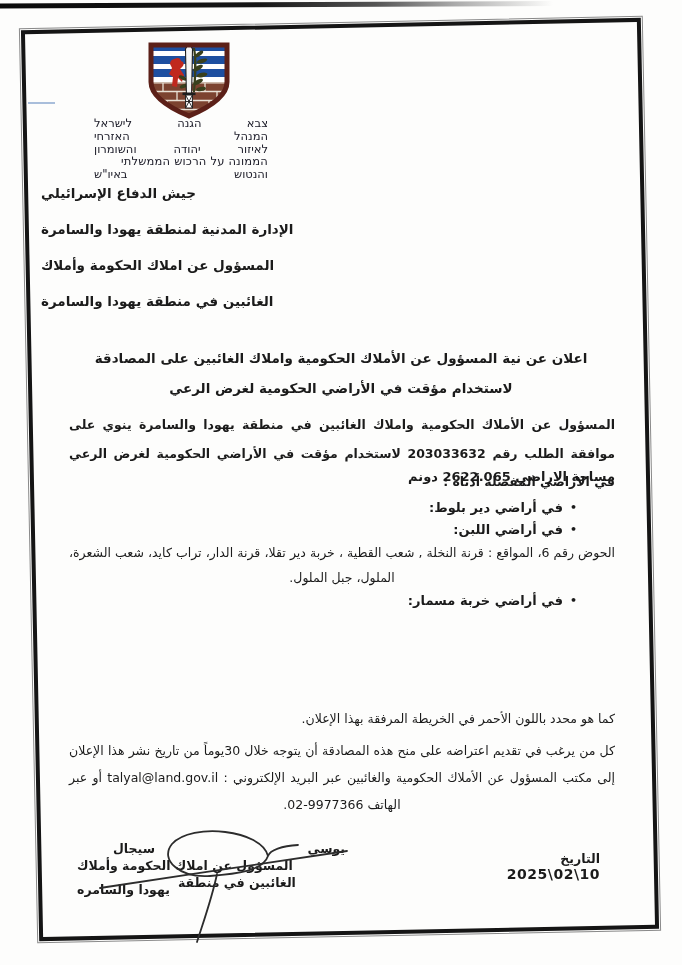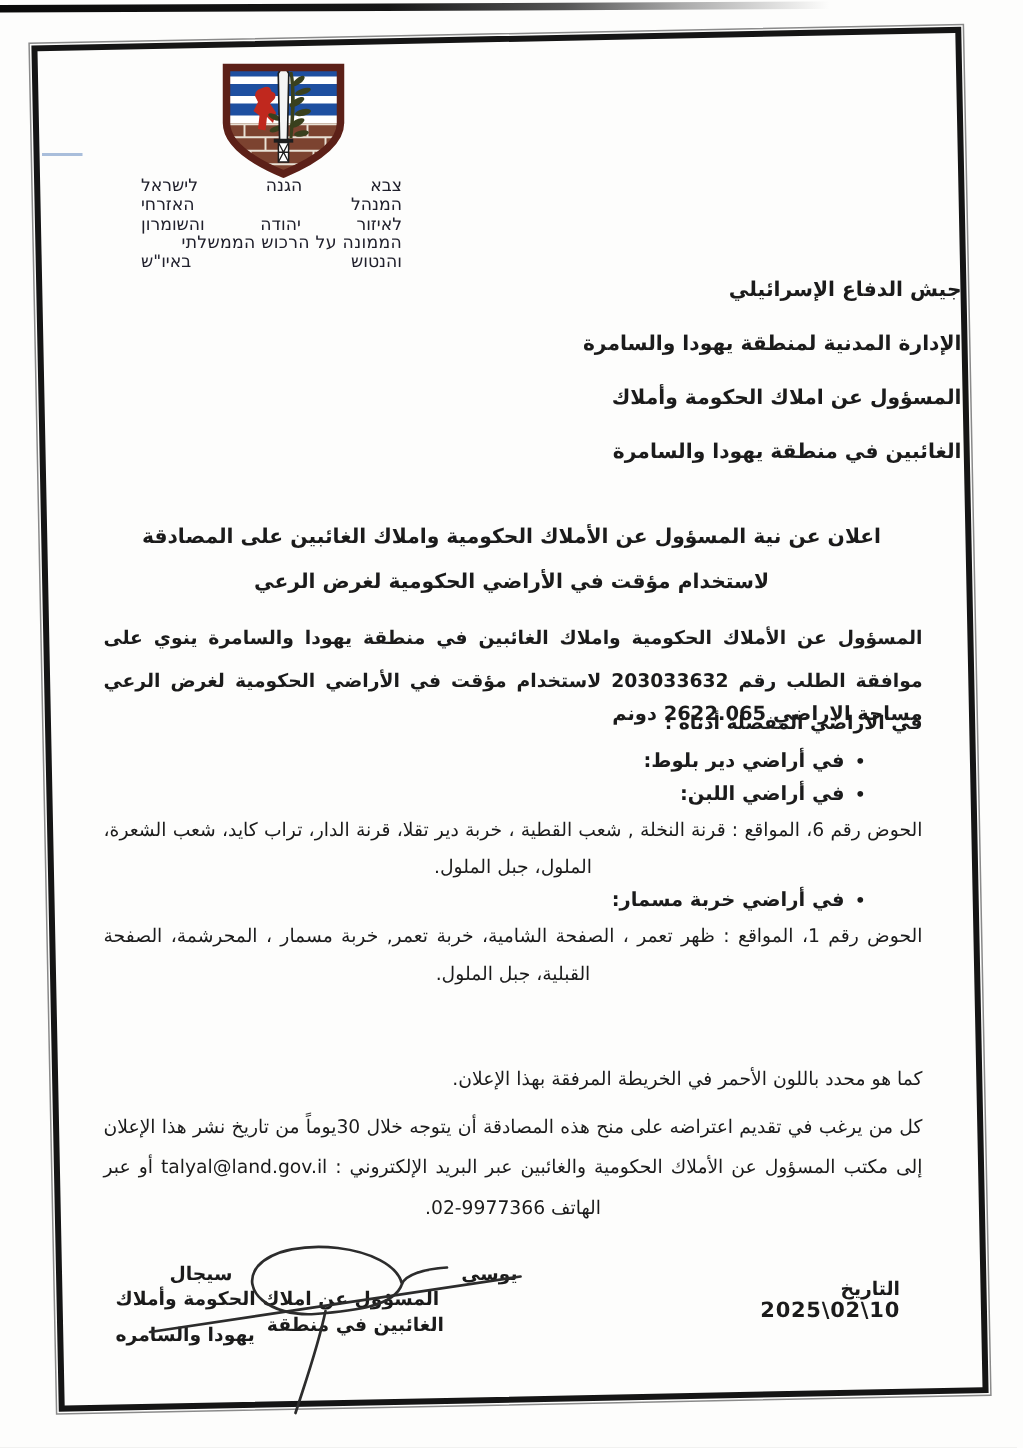--- a/index.html
+++ b/index.html
@@ -19,21 +19,21 @@
     transform:rotate(-1.15deg);}
   
   .emblem{position:absolute;left:143px;top:40px;width:92px;height:80px;}
   
   .hebrew{position:absolute;left:94px;top:117px;width:174px;direction:rtl;
     font-size:11.5px;line-height:12.8px;color:#20202c;font-weight:500;}
   .h-row{display:flex;justify-content:space-between;}
   .h-row.tight{justify-content:flex-start;letter-spacing:.2px;}
   
   .ar-heads{position:absolute;left:41px;top:183px;width:600px;direction:rtl;
-    text-align:right;font-weight:bold;font-size:13.5px;line-height:21px;}
+    text-align:left;font-weight:bold;font-size:13.5px;line-height:21px;}
   .ar-heads .line{margin-bottom:15px;}
   
   .doc-title{position:absolute;left:41px;top:343px;width:600px;direction:rtl;
     text-align:center;font-weight:bold;font-size:13.5px;line-height:30px;}
   .doc-title .t{text-decoration-thickness:1.4px;text-underline-offset:4px;}
   
   .intro{position:absolute;right:67px;top:411px;width:546px;margin:0;direction:rtl;
     text-align:justify;text-align-last:right;font-size:12.5px;font-weight:bold;line-height:28.5px;}
   .area-line{position:absolute;right:67px;top:469px;width:546px;direction:rtl;
     text-align:right;font-size:13px;font-weight:bold;}
@@ -167,21 +167,20 @@
         <span class="bullet">•</span>
         <span>في أراضي اللبن:</span>
       </div>
       <div class="p-details">الحوض رقم 6، المواقع : قرنة النخلة , شعب القطية ، خربة دير تقلا، قرنة الدار، تراب كايد، شعب الشعرة، الملول، جبل الملول.</div>
     </div>
     <div class="parcel">
       <div class="p-head">
         <span class="bullet">•</span>
         <span>في أراضي خربة مسمار:</span>
       </div>
-      <div class="p-details">الحوض رقم 1، المواقع : ظهر تعمر ، الصفحة الشامية، خربة تعمر, خربة مسمار ، المحرشمة، الصفحة القبلية، جبل الملول.</div>
     </div>
   </div>
 
   <div class="map-note">كما هو محدد باللون الأحمر في الخريطة المرفقة بهذا الإعلان.</div>
 
   <p class="objection"><span>كل من يرغب في تقديم اعتراضه على منح هذه المصادقة أن يتوجه خلال </span><span>30</span><span>يوماً من تاريخ نشر هذا الإعلان إلى مكتب المسؤول عن الأملاك الحكومية والغائبين عبر البريد الإلكتروني : </span><span class="ltr">talyal@land.gov.il</span><span> أو عبر الهاتف </span><span class="ltr">02-9977366</span><span>.</span></p>
 
   <div class="sig">
     <div class="sig-l1">
       <span>يوسي</span>

